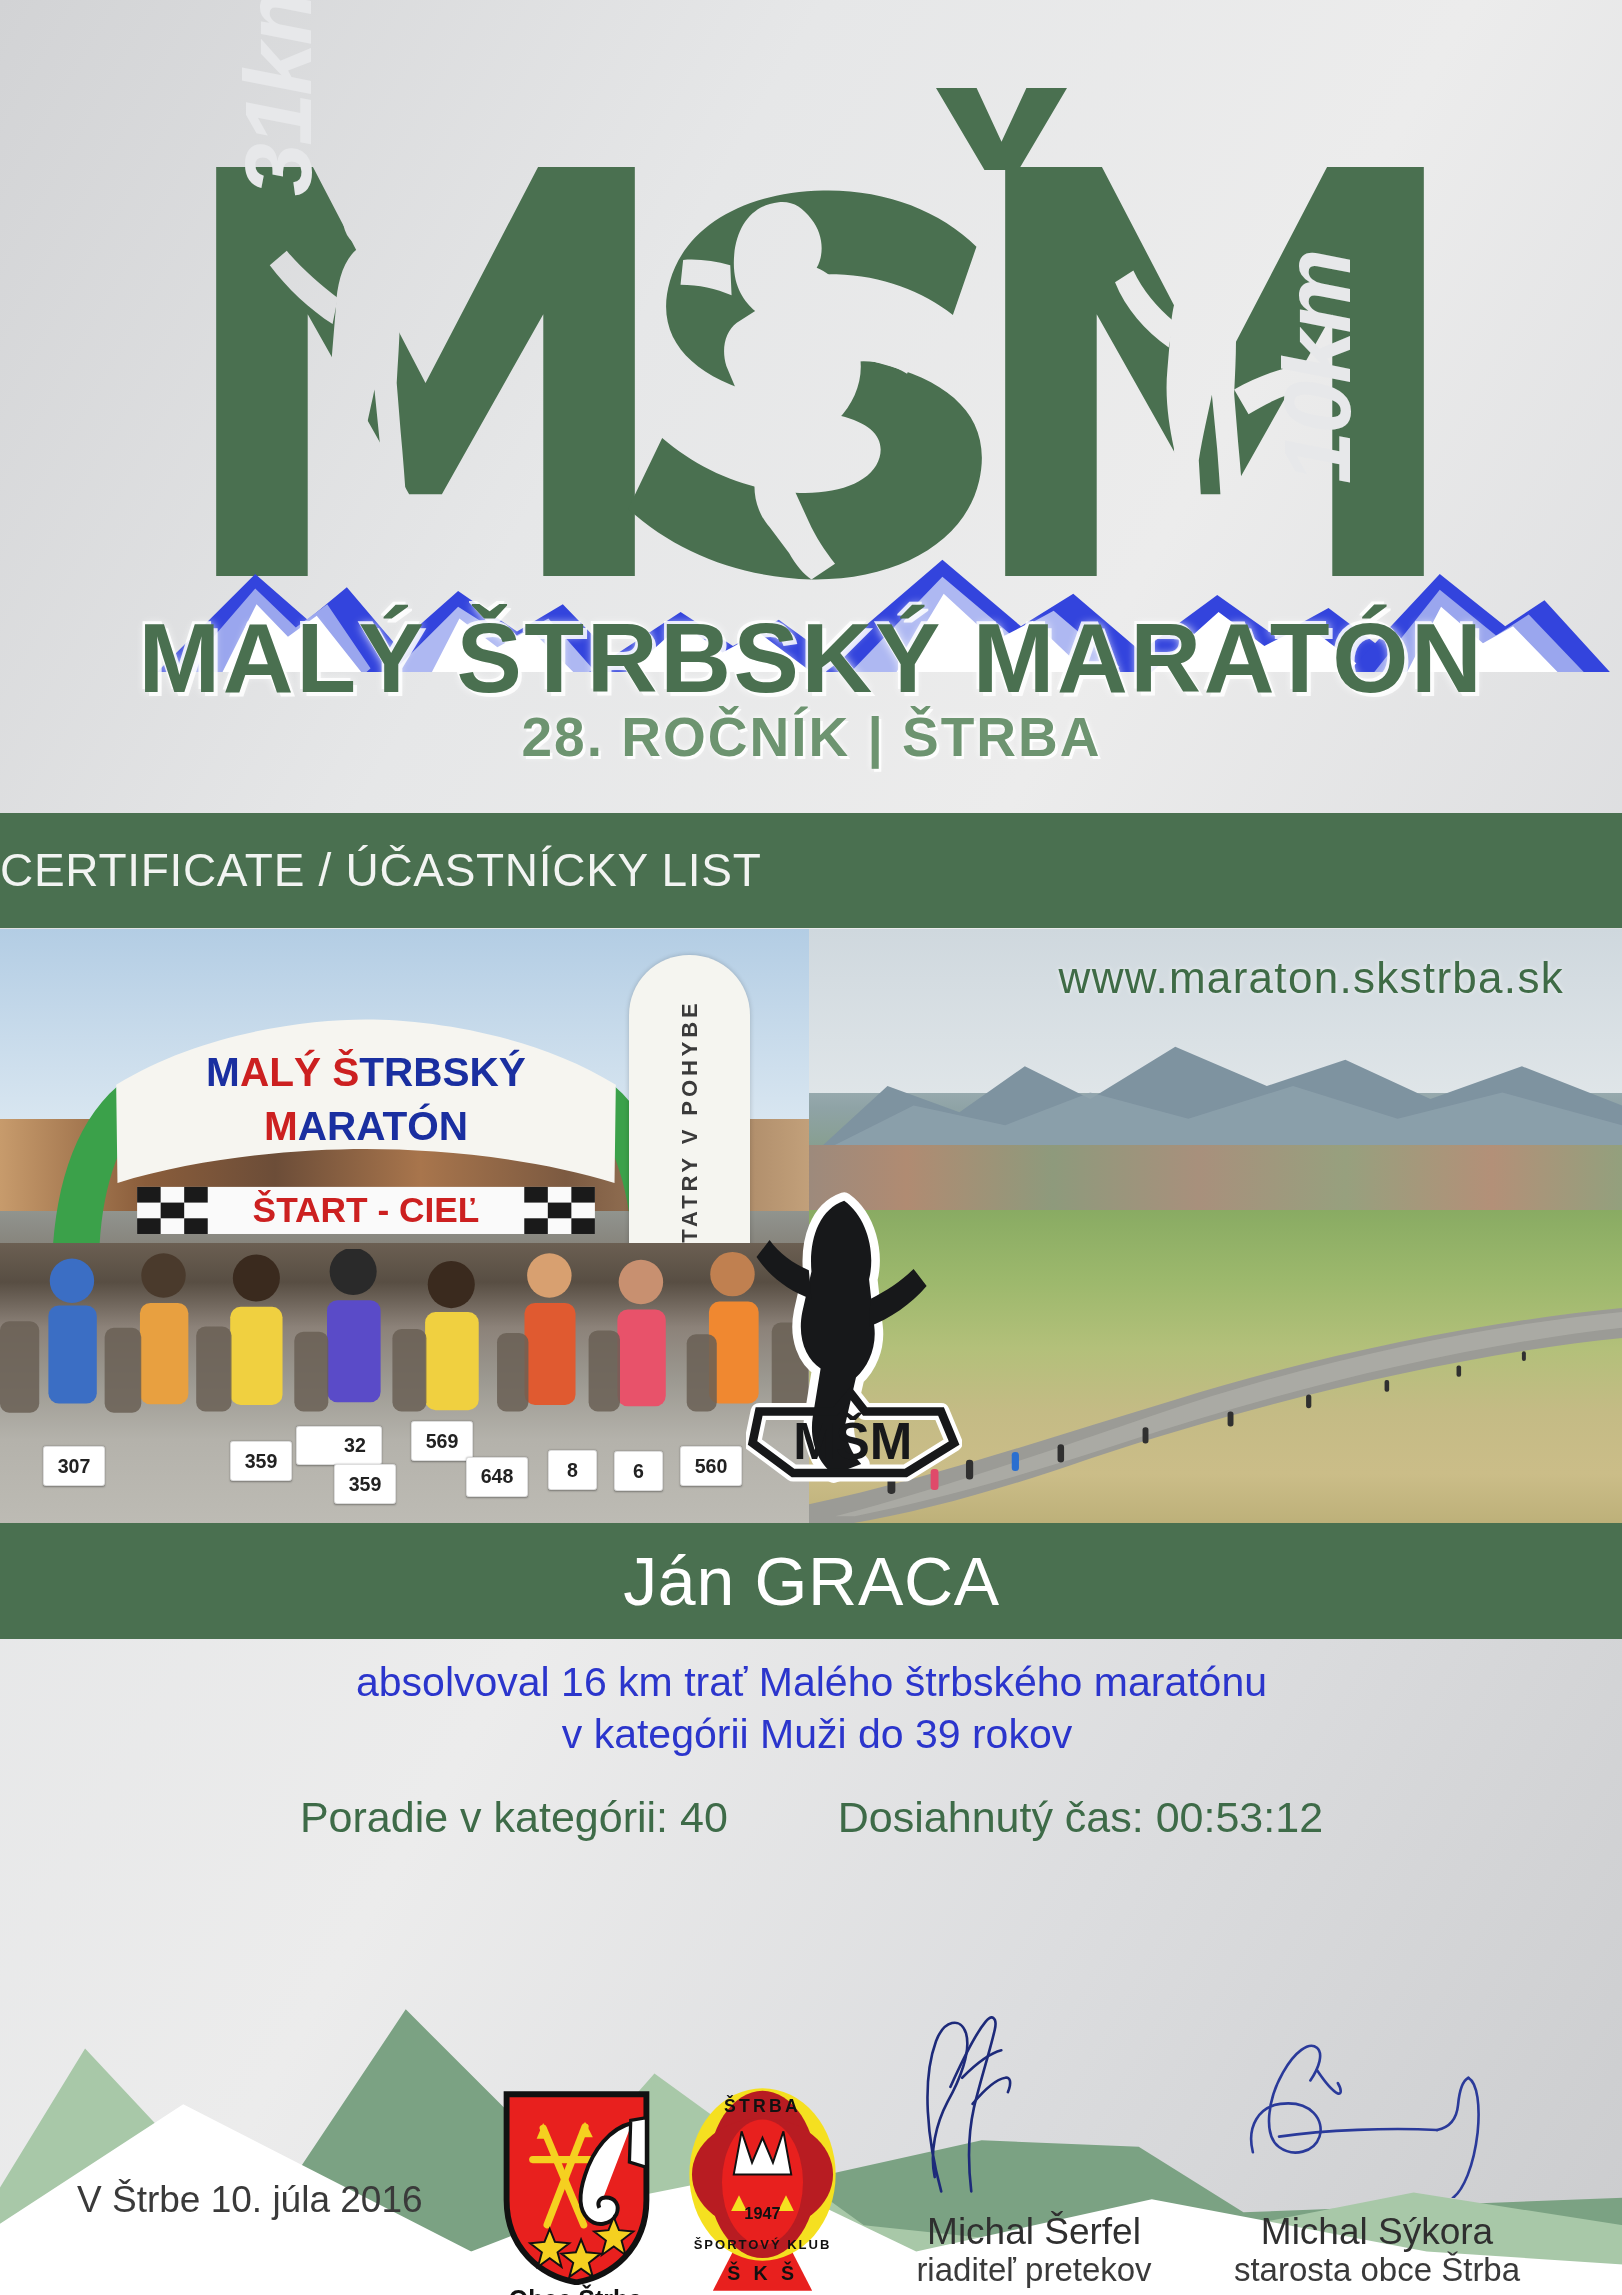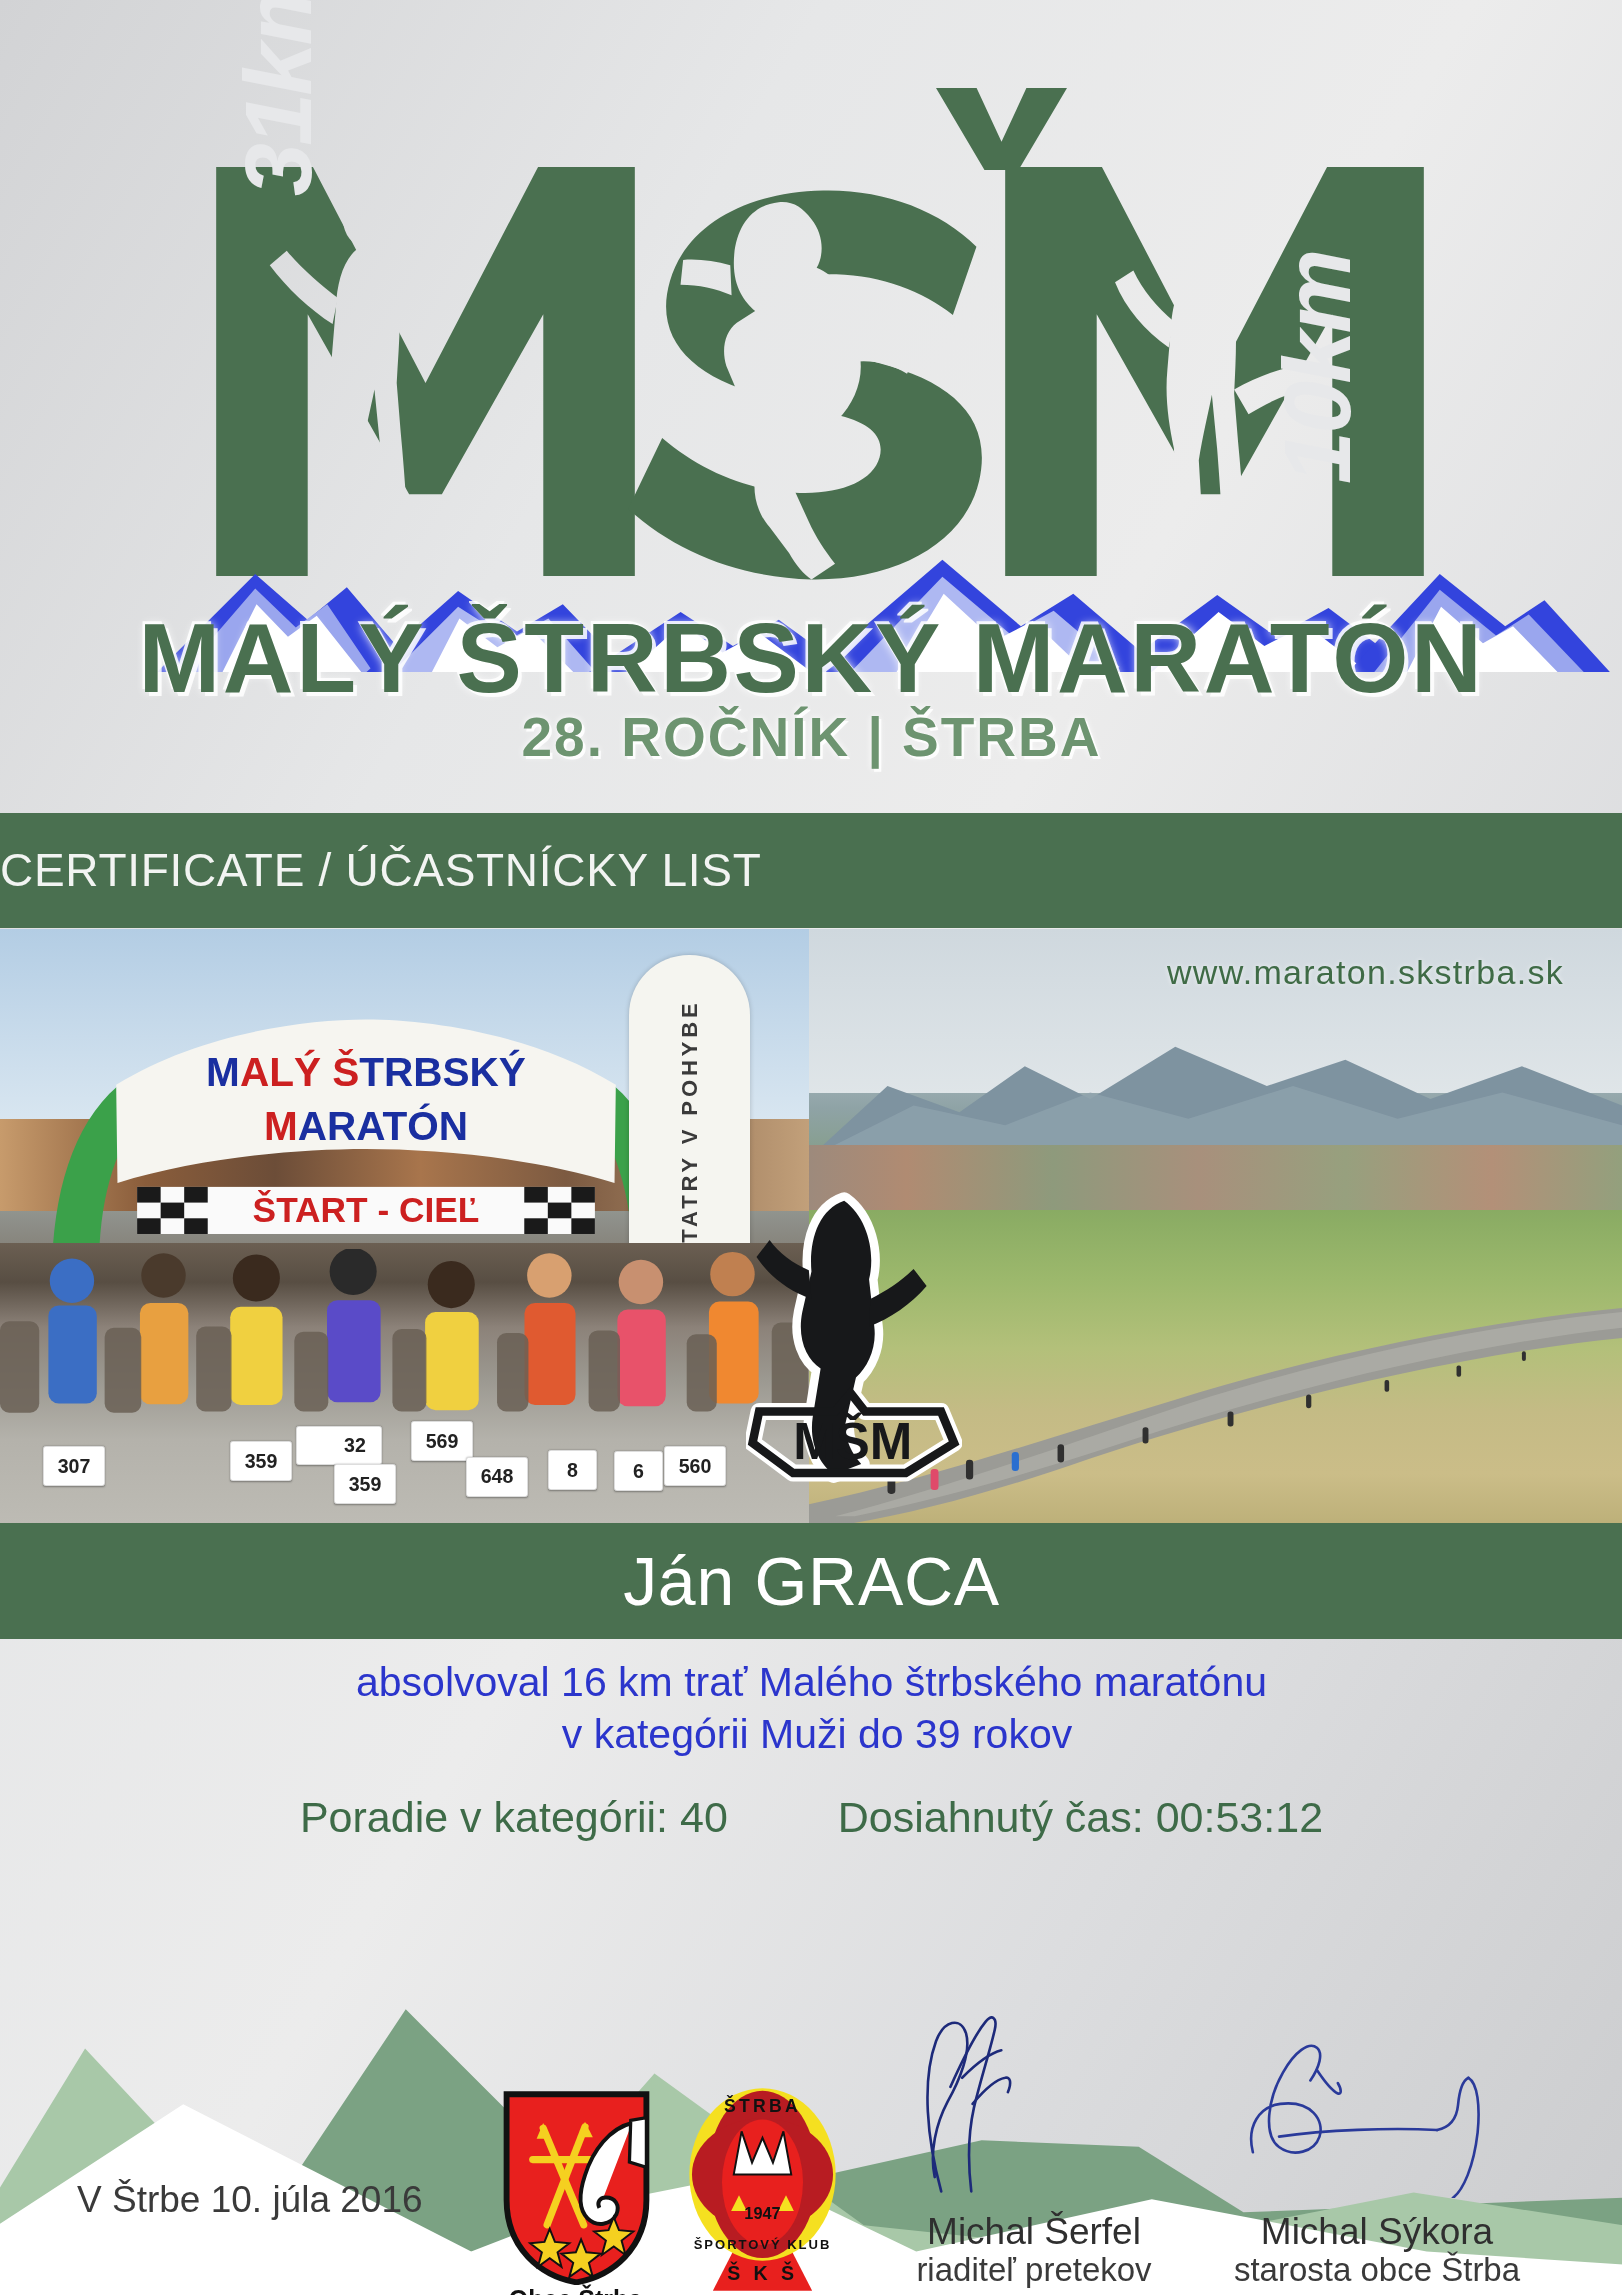--- a/index.html
+++ b/index.html
@@ -74,21 +74,21 @@
 
   
   .sky-r{position:absolute;left:0;top:0;width:100%;height:164px;background:linear-gradient(#cfd8de,#dfe5e8);}
   .mts-r{position:absolute;left:0;top:98px;width:100%;height:131px;}
   .village{position:absolute;left:0;top:216px;width:100%;height:72px;
      background:linear-gradient(90deg,#9d8a7c,#b08b72 12%,#8e9a7c 30%,#a8907c 48%,#97a07e 66%,#b39078 84%,#93a07d 100%);}
   .field{position:absolute;left:0;top:281px;width:100%;height:314px;
      background:linear-gradient(#89ab63 0%,#9cb86c 22%,#b3c07a 44%,#c4bb85 64%,#cbbd88 84%,#bdb079 100%);}
   .road-r{position:absolute;left:0;bottom:0;width:100%;height:216px;}
 
-  .url{position:absolute;right:58px;top:23.6px;font-size:34px;color:#3f6b46;
+  .url{position:absolute;right:58px;top:23.6px;font-size:44px;color:#3f6b46;
      letter-spacing:1.3px;text-shadow:0 0 5.2px rgba(255,255,255,.7);}
 
   .msm-badge{position:absolute;left:746px;top:1181px;width:216px;height:308px;}
   .msm-badge svg{display:block;}
 
   
   .name-bar{position:absolute;left:0;top:1523px;width:1623px;height:116px;background:#4a7050;}
   .name-bar .nm{width:100%;text-align:center;color:#ffffff;font-size:68px;
      line-height:116px;letter-spacing:0.7px;}
 
@@ -323,21 +323,21 @@
         </svg>
       </div>
       <div class="bib" style="left:43px;bottom:38px;width:60px;height:38px;">307</div>
       <div class="bib" style="left:230px;bottom:43px;width:60px;height:38px;">359</div>
       <div class="bib" style="left:296px;bottom:59px;width:52px;height:37px;padding-left:32px;">32</div>
       <div class="bib" style="left:334px;bottom:19.6px;width:60px;height:38px;">359</div>
       <div class="bib" style="left:411px;bottom:63px;width:60px;height:38px;">569</div>
       <div class="bib" style="left:466px;bottom:27.5px;width:60px;height:38px;">648</div>
       <div class="bib" style="left:548px;bottom:34px;width:47px;height:38px;">8</div>
       <div class="bib" style="left:614px;bottom:33px;width:47px;height:38px;">6</div>
-      <div class="bib" style="left:664px;bottom:38px;width:60px;height:38px;">560</div>
+      <div class="bib" style="left:680px;bottom:38px;width:60px;height:38px;">560</div>
     </div>
 
     <div class="photo photo-right">
       <div class="sky-r"></div>
       <div class="mts-r">
         <svg width="813" height="131" viewBox="0 0 1243 200" xmlns="http://www.w3.org/2000/svg" preserveAspectRatio="none">
           <polygon fill="#7e93a0" points="0,200 120,90 230,130 330,60 430,110 560,30 700,90 820,50 950,110 1090,60 1243,120 1243,200"></polygon>
           <polygon fill="#8fa3ad" opacity=".75" points="0,200 160,120 300,150 430,100 580,140 740,90 900,140 1060,100 1243,150 1243,200"></polygon>
         </svg>
       </div>

